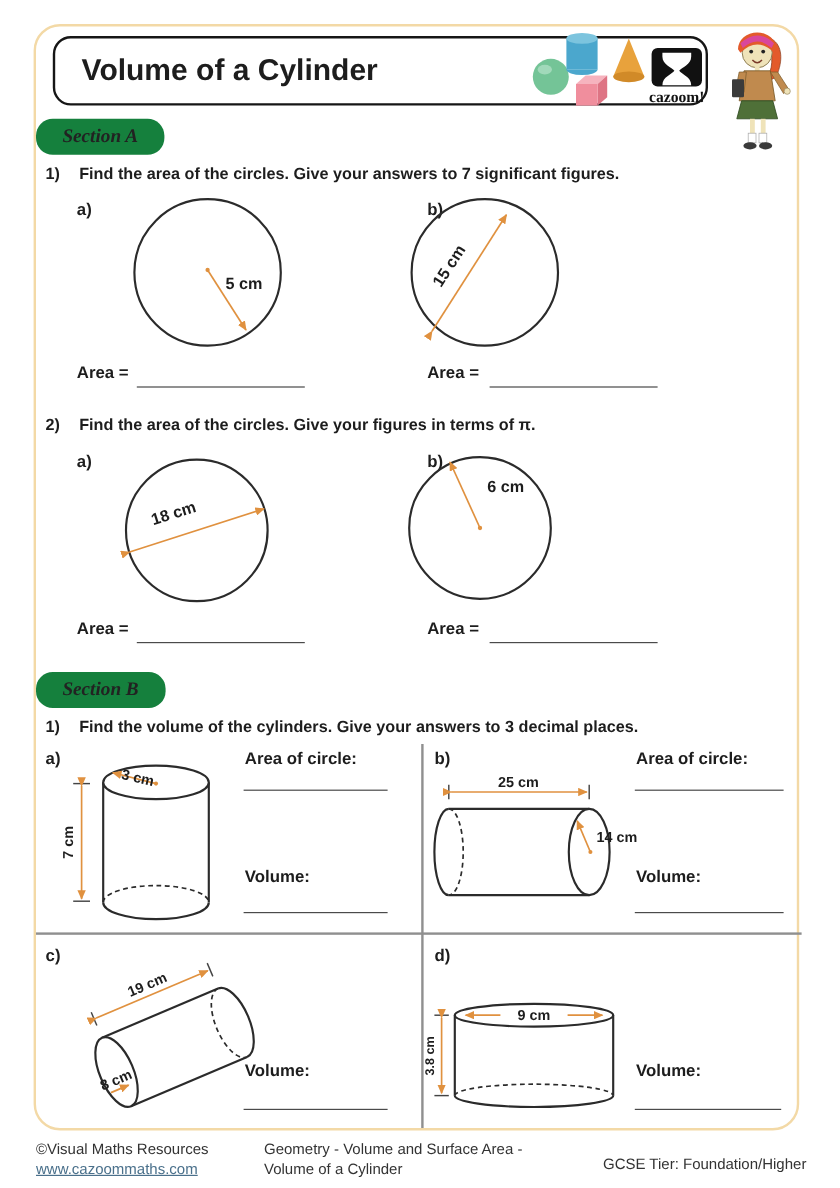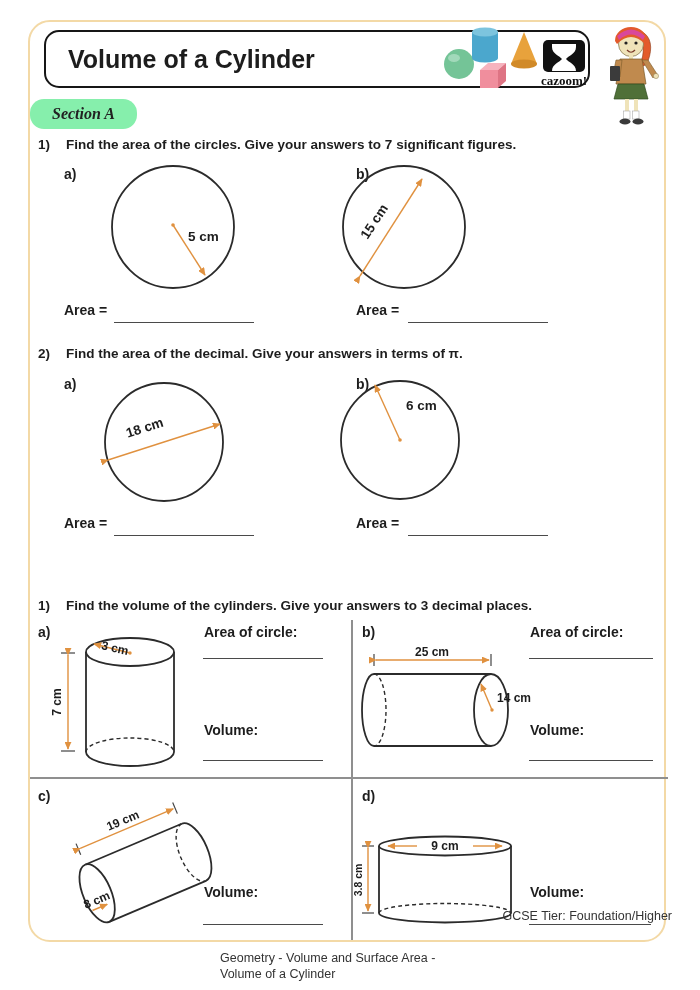--- a/index.html
+++ b/index.html
@@ -7,21 +7,21 @@
          font-family:"Liberation Sans",sans-serif;color:#1d1d1d;}
   .abs{position:absolute;}
   
   .page-border{left:28px;top:20px;width:638px;height:922px;border:2px solid #F3D9A6;
                border-radius:22px;box-sizing:border-box;}
   
   .title-box{left:44px;top:30px;width:546px;height:58px;border:2.5px solid #161616;
              border-radius:15px;box-sizing:border-box;background:#fff;}
   .page-title{left:68px;top:30px;height:58px;line-height:58px;font-size:25px;font-weight:700;}
   
-  .pill{background:#86efac;border-radius:14px;padding:6px 22px;
+  .pill{background:#15803d;border-radius:14px;padding:6px 22px;
         font-family:"Liberation Serif",serif;font-style:italic;font-weight:700;
         font-size:16px;color:#222;display:inline-block;}
   
   .q-row{display:flex;gap:16px;font-size:13.5px;font-weight:700;}
   .part-label,.ans-label{font-size:14px;font-weight:700;}
   .ans-line{border-bottom:1.4px solid #4a4a4a;height:0;}
   .divider-v{width:1.5px;background:#8f8f8f;}
   .divider-h{height:1.5px;background:#8f8f8f;}
   
   svg{overflow:visible;}
@@ -131,21 +131,21 @@
     <text class="dim" transform="translate(40,62) rotate(-57)" text-anchor="middle">15 cm</text>
   </svg>
 
   <span class="abs ans-label" style="left:64px;top:302px">Area =</span>
   <div class="abs ans-line" style="left:114px;top:322px;width:140px"></div>
   <span class="abs ans-label" style="left:356px;top:302px">Area =</span>
   <div class="abs ans-line" style="left:408px;top:322px;width:140px"></div>
 
   <div class="abs q-row" style="left:38px;top:346px">
     <span>2)</span>
-    <span>Find the area of the decimal. Give your answers in terms of π.</span>
+    <span>Find the area of the circles. Give your figures in terms of π.</span>
   </div>
 
   <span class="abs part-label" style="left:64px;top:376px">a)</span>
   <span class="abs part-label" style="left:356px;top:376px">b)</span>
 
   <svg class="abs" style="left:100px;top:380px" width="130" height="128" viewBox="0 0 130 128">
     <circle class="shape" cx="64" cy="62" r="59"></circle>
     <line class="arr" x1="8" y1="80" x2="120" y2="44" marker-start="url(#ah)" marker-end="url(#ah)"></line>
     <text class="dim" transform="translate(46,52) rotate(-17.5)" text-anchor="middle">18 cm</text>
   </svg>
@@ -155,20 +155,21 @@
     <circle class="dot" cx="64" cy="62" r="1.8"></circle>
     <line class="arr" x1="64" y1="62" x2="39" y2="7" marker-end="url(#ah)"></line>
     <text class="dim" x="70" y="32">6 cm</text>
   </svg>
 
   <span class="abs ans-label" style="left:64px;top:515px">Area =</span>
   <div class="abs ans-line" style="left:114px;top:535px;width:140px"></div>
   <span class="abs ans-label" style="left:356px;top:515px">Area =</span>
   <div class="abs ans-line" style="left:408px;top:535px;width:140px"></div>
 
+  <div class="abs pill" style="left:30px;top:560px">Section B</div>
 
   <div class="abs q-row" style="left:38px;top:598px">
     <span>1)</span>
     <span>Find the volume of the cylinders. Give your answers to 3 decimal places.</span>
   </div>
 
   <div class="abs divider-v" style="left:351px;top:620px;height:320px"></div>
   <div class="abs divider-h" style="left:30px;top:777px;width:638px"></div>
 
   <span class="abs part-label" style="left:38px;top:624px">a)</span>
@@ -241,21 +242,25 @@
     <line class="arr" x1="113" y1="14" x2="142" y2="14" marker-end="url(#ah)"></line>
     <text class="dim-sm" x="85" y="18" text-anchor="middle">9 cm</text>
     <line class="tick" x1="2" y1="14" x2="14" y2="14"></line>
     <line class="tick" x1="2" y1="81" x2="14" y2="81"></line>
     <line class="arr" x1="8" y1="16" x2="8" y2="79" marker-start="url(#ah)" marker-end="url(#ah)"></line>
     <text class="dim-xs" transform="translate(2,48) rotate(-90)" text-anchor="middle">3.8 cm</text>
   </svg>
   <span class="abs ans-label" style="left:530px;top:884px">Volume:</span>
   <div class="abs ans-line" style="left:529px;top:924px;width:122px"></div>
 
+  <div class="abs foot" style="left:30px;top:950px">
+    <div>©Visual Maths Resources</div>
+    <a href="#">www.cazoommaths.com</a>
+  </div>
   <div class="abs foot foot-center" style="left:220px;top:950px;width:260px">
     <div>Geometry - Volume and Surface Area -</div>
     <div>Volume of a Cylinder</div>
   </div>
-  <div class="abs foot foot-right" style="right:28px;top:908px">
+  <div class="abs foot foot-right" style="right:28px;top:962px">
     <span>GCSE Tier: Foundation/Higher</span>
   </div>
 
 </div>
 
 </body></html>

